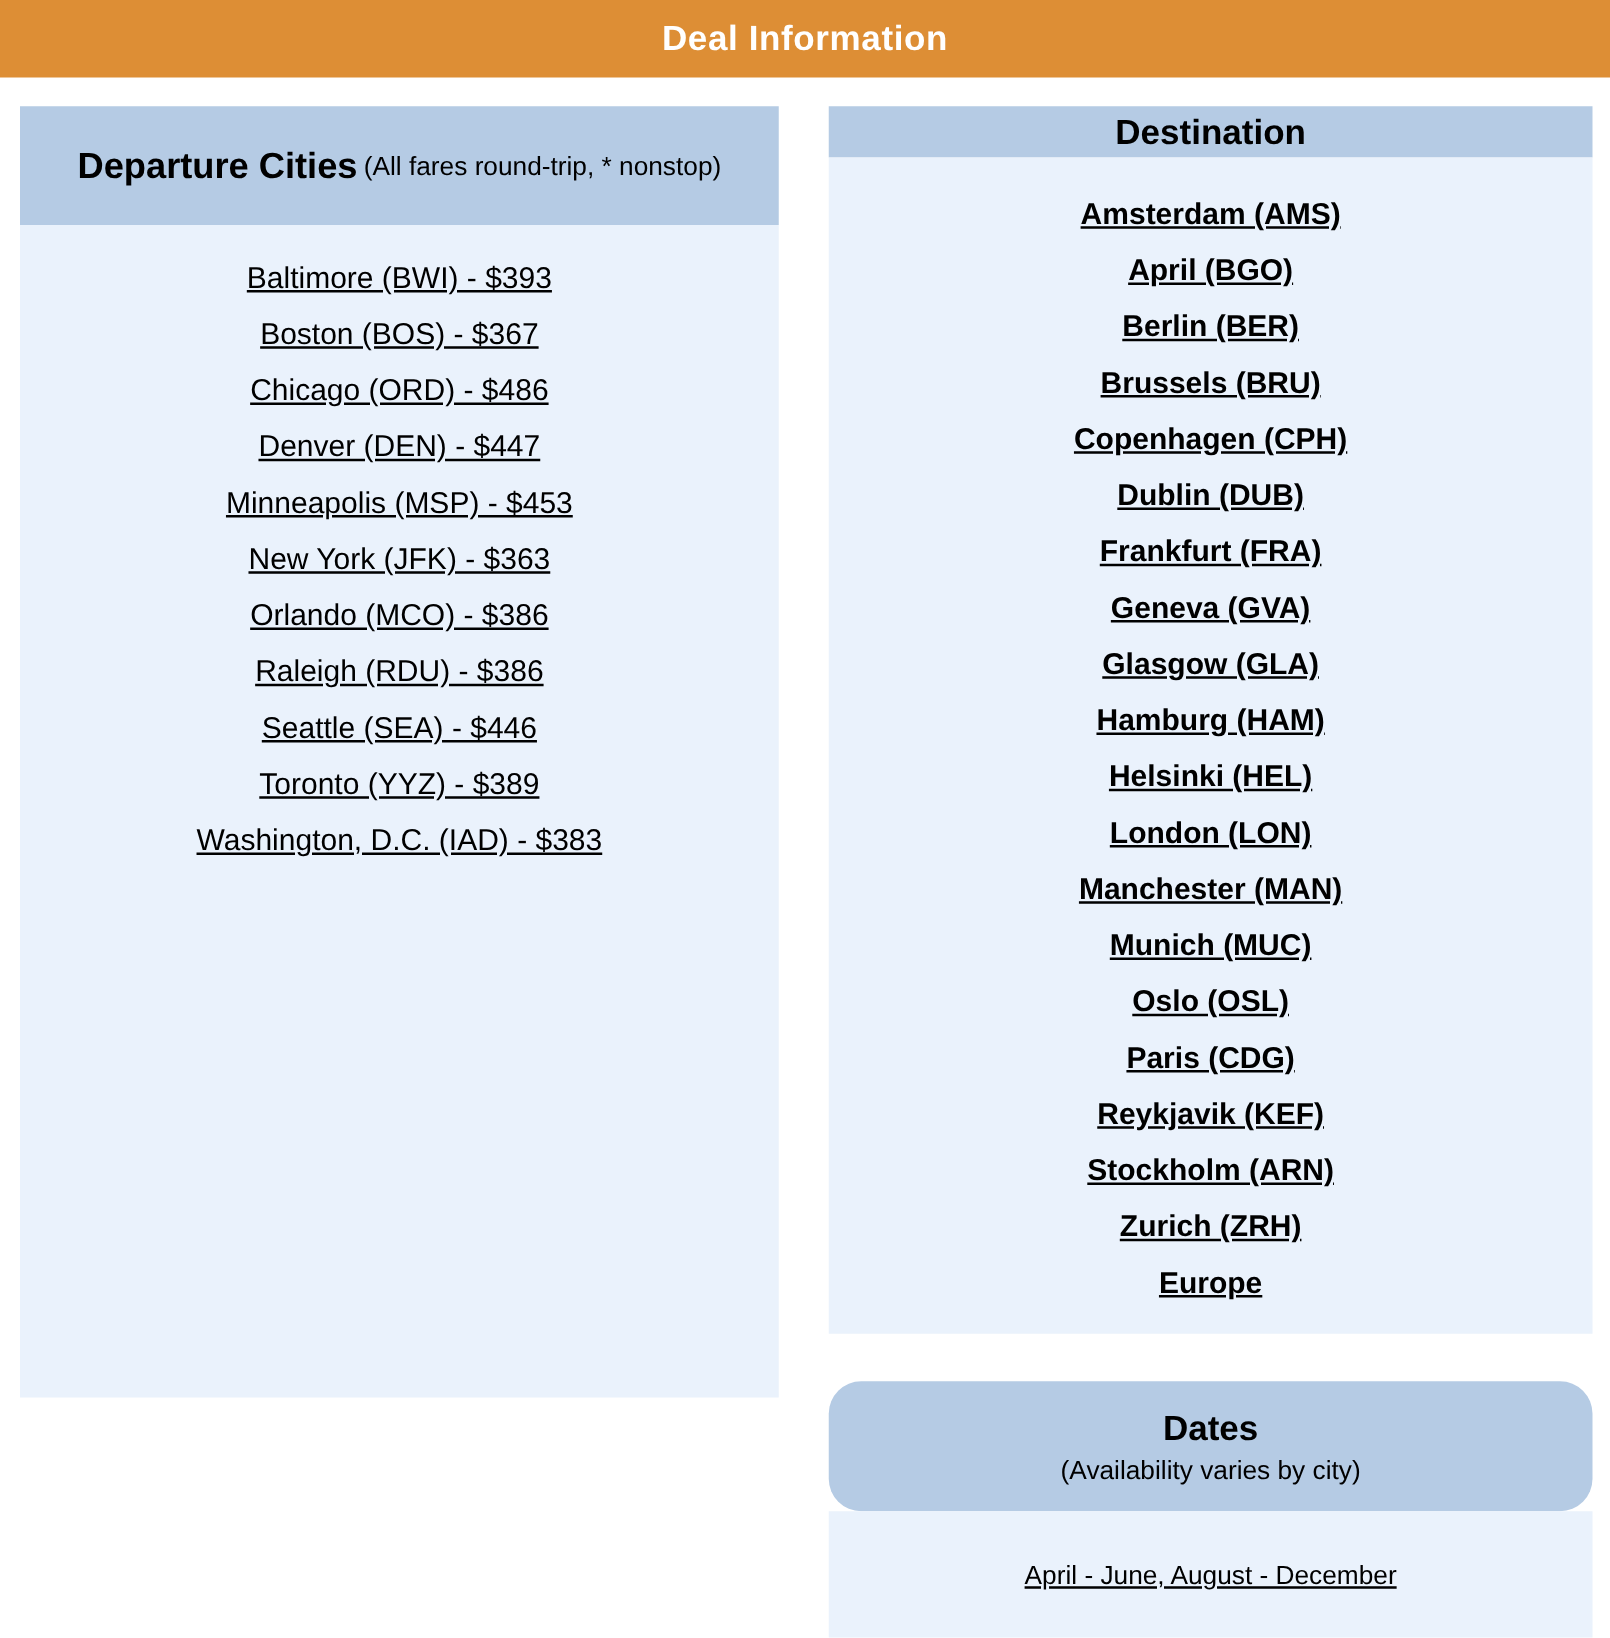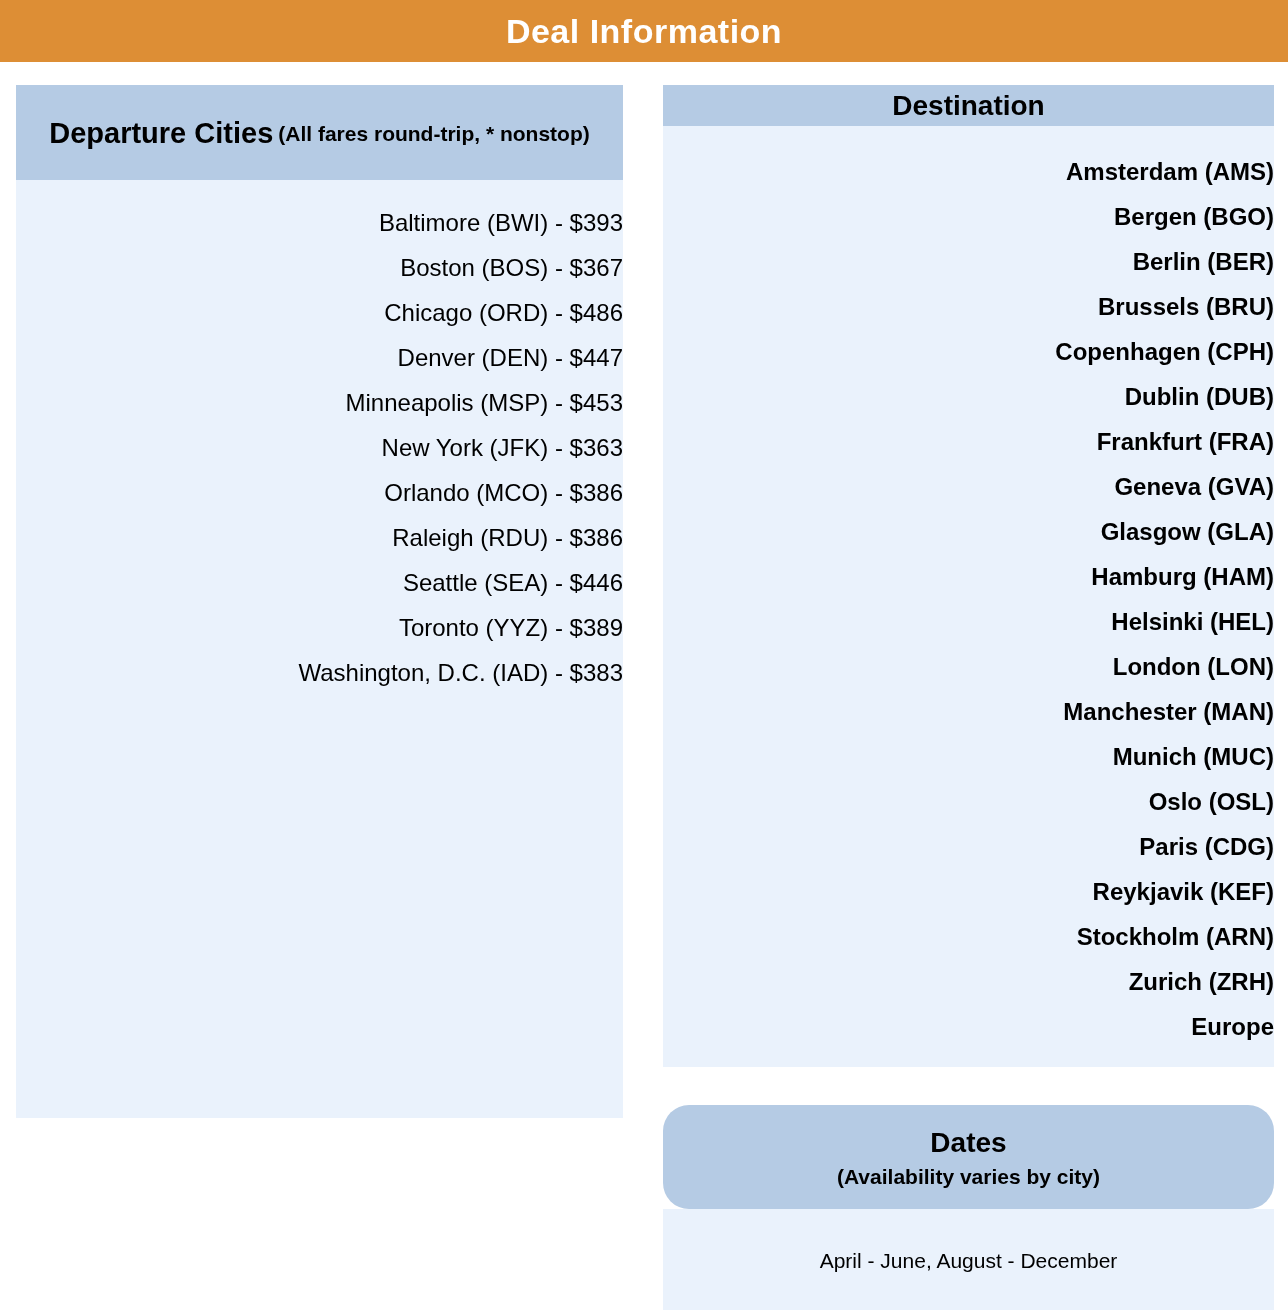--- a/index.html
+++ b/index.html
@@ -14,21 +14,21 @@
   .app-header {
     width: 100%;
     height: 62px;
     background: var(--header-bg, #DD8E35);
     display: flex;
     align-items: center;
     justify-content: center;
   }
   .app-header .title {
     color: var(--title-text, #ffffff);
-    font-size: 34px;
+    font-size: 28px;
     font-weight: bold;
     letter-spacing: 0.5px;
   }
   .content {
     display: flex;
     padding: 23px 14px 0 16px;
     gap: 40px;
     box-sizing: border-box;
   }
   .col-left { width: 607px; }
@@ -36,40 +36,41 @@
     width: 611px;
     display: flex;
     flex-direction: column;
   }
   .panel-header {
     background: var(--panel-header-bg, #B5CBE4);
     text-align: center;
   }
   .panel-body {
     background: var(--panel-body-bg, #EAF2FC);
-    text-align: right;
+    text-align: center;
+    text-decoration: underline;
   }
   
   .departure-header {
     height: 95px;
     display: flex;
     flex-direction: row;
     align-items: center;
     justify-content: center;
     gap: 5px;
     padding-top: 2px;
     box-sizing: border-box;
   }
   .departure-header .panel-title {
     font-size: 29px;
     font-weight: bold;
   }
   .panel-subtitle {
     font-size: 21px;
-    font-weight: bold;
+    font-weight: normal;
     text-align: right;
   }
   .departure-body {
     height: 938px;
     padding-top: 20px;
     box-sizing: border-box;
   }
   .list-item {
     height: 45px;
     line-height: 45px;
@@ -163,21 +164,21 @@
   <div class="col-right">
 
     <div>
       <div class="panel-header destination-header">
         <div class="panel-title">Destination</div>
       </div>
       <div class="panel-body destination-body">
 
           <div class="list-item">Amsterdam (AMS)</div>
 
-          <div class="list-item">Bergen (BGO)</div>
+          <div class="list-item">April (BGO)</div>
 
           <div class="list-item">Berlin (BER)</div>
 
           <div class="list-item">Brussels (BRU)</div>
 
           <div class="list-item">Copenhagen (CPH)</div>
 
           <div class="list-item">Dublin (DUB)</div>
 
           <div class="list-item">Frankfurt (FRA)</div>

